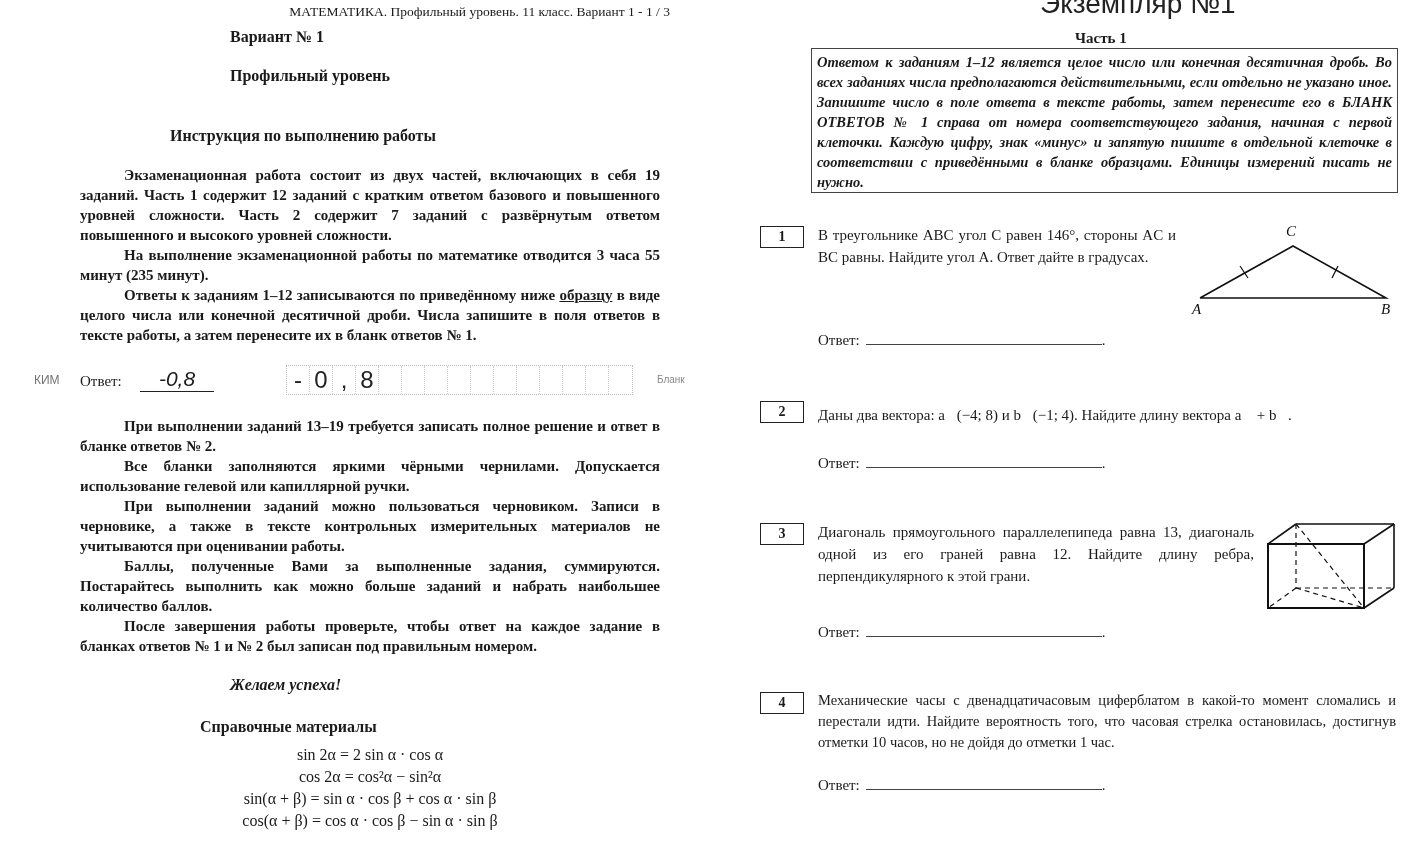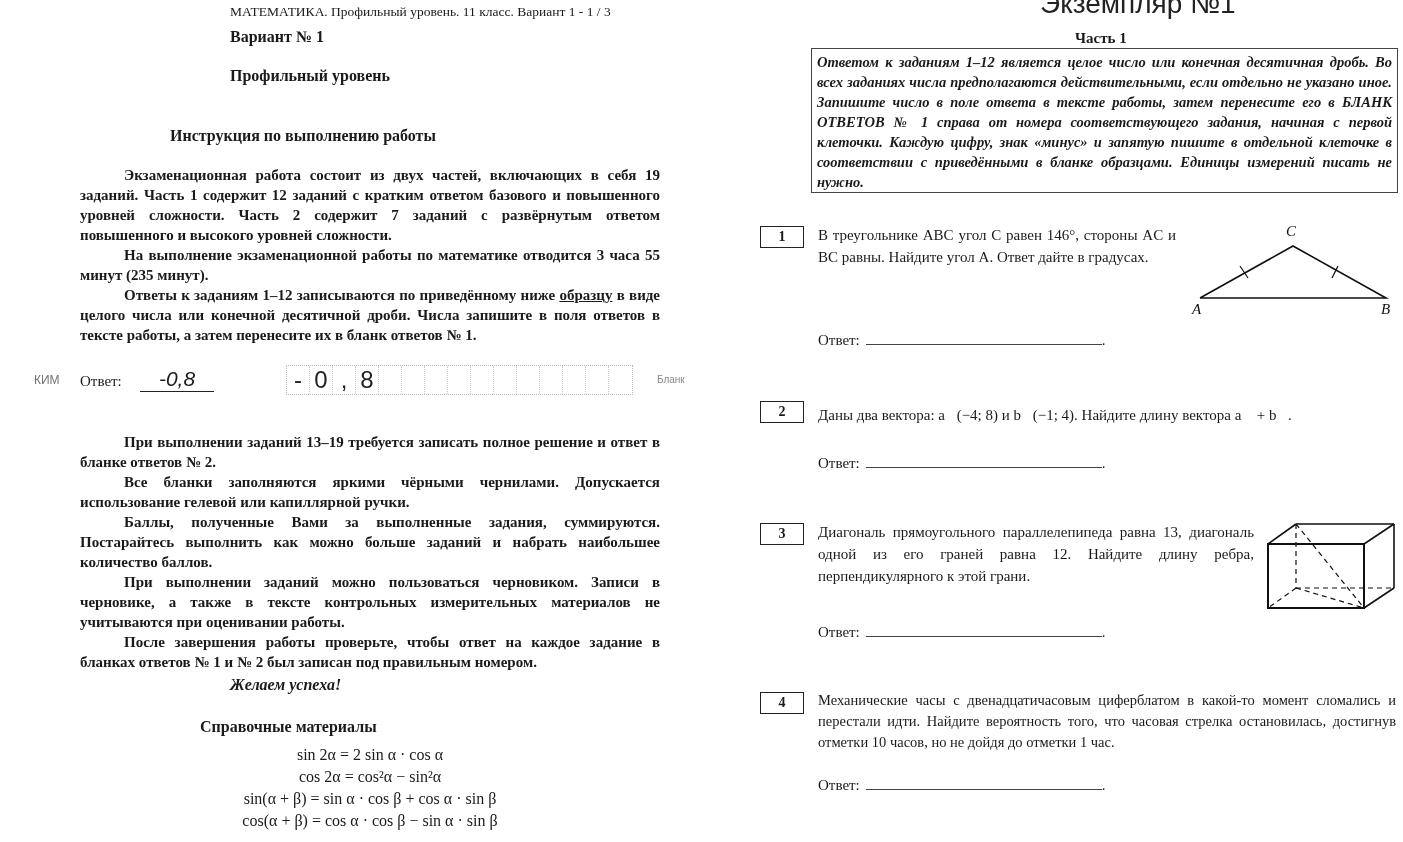--- a/index.html
+++ b/index.html
@@ -2,21 +2,21 @@
 <html><head>
 <meta charset="utf-8">
 <style>
   * { box-sizing: border-box; margin: 0; padding: 0; }
   html, body { width: 1403px; height: 842px; overflow: hidden; background: #fff; }
   body { position: relative; font-family: "Liberation Serif", "DejaVu Serif", serif; color: #1a1a1a; }
   .abs { position: absolute; }
   .center { text-align: left; }
   .para { font-size: 15px; line-height: 20px; text-align: justify; font-weight: bold; }
   .indent { text-indent: 44px; }
-  .header-line { left: 230px; top: 4px; width: 440px; font-size: 13.5px; text-align: left; }
+  .header-line { left: 230px; top: 4px; width: 440px; font-size: 13.5px; text-align: right; }
   .title { font-size: 16px; font-weight: bold; }
   .sans { font-family: "Liberation Sans", "DejaVu Sans", sans-serif; }
 
   .answer-sample { left: 30px; top: 365px; width: 680px; height: 36px; }
   .kim { left: 4px; top: 8px; font-size: 12px; color: #737373; }
   .sample-label { left: 50px; top: 8px; font-size: 15px; }
   .sample-handwritten { left: 110px; top: 2px; width: 74px; border-bottom: 1.5px solid #222; font-family: "Liberation Sans", sans-serif; font-style: italic; font-size: 21px; text-align: center; line-height: 24px; }
   .cells { left: 256px; top: 0px; height: 30px; display: flex; border: 1px dotted #bbb; }
   .cell { width: 23px; height: 28px; border-right: 1px dotted #ccc; font-family: "Liberation Sans", "DejaVu Sans", sans-serif; font-size: 24px; line-height: 28px; text-align: center; color: #222; }
   .blank-label { left: 627px; top: 9px; font-size: 10px; color: #888; font-family: "Liberation Sans", sans-serif; }
@@ -67,28 +67,28 @@
     <div class="cell"></div>
     <div class="cell"></div>
     <div class="cell"></div>
     <div class="cell"></div>
     <div class="cell"></div>
     <div class="cell" style="border-right:none;"></div>
   </div>
   <div class="abs blank-label">Бланк</div>
 </div>
 
-<div class="abs" style="left:80px;top:416px;width:580px;margin-top:16px;">
+<div class="abs" style="left:80px;top:416px;width:580px;">
   <p class="para indent">При выполнении заданий 13–19 требуется записать полное решение и ответ в бланке ответов № 2.</p>
   <p class="para indent">Все бланки заполняются яркими чёрными чернилами. Допускается использование гелевой или капиллярной ручки.</p>
-  <p class="para indent">Баллы, полученные Вами за выполненные задания, суммируются. Постарайтесь выполнить как можно больше заданий и набрать наибольшее количество баллов.</p>
   <p class="para indent">
     <span>При выполнении заданий можно пользоваться черновиком.</span>
     <b>Записи в черновике, а также в тексте контрольных измерительных материалов не учитываются при оценивании работы.</b>
   </p>
+  <p class="para indent">Баллы, полученные Вами за выполненные задания, суммируются. Постарайтесь выполнить как можно больше заданий и набрать наибольшее количество баллов.</p>
   <p class="para indent">После завершения работы проверьте, чтобы ответ на каждое задание в бланках ответов № 1 и № 2 был записан под правильным номером.</p>
 </div>
 
 <div class="abs center" style="left:230px;top:676px;width:280px;font-size:16px;font-weight:bold;font-style:italic;">Желаем успеха!</div>
 <div class="abs title center" style="left:200px;top:718px;width:340px;">Справочные материалы</div>
 <div class="abs" style="left:170px;top:744px;width:400px;">
   <div class="formula">sin 2α = 2 sin α · cos α</div>
   <div class="formula">cos 2α = cos²α − sin²α</div>
   <div class="formula">sin(α + β) = sin α · cos β + cos α · sin β</div>
   <div class="formula">cos(α + β) = cos α · cos β − sin α · sin β</div>

